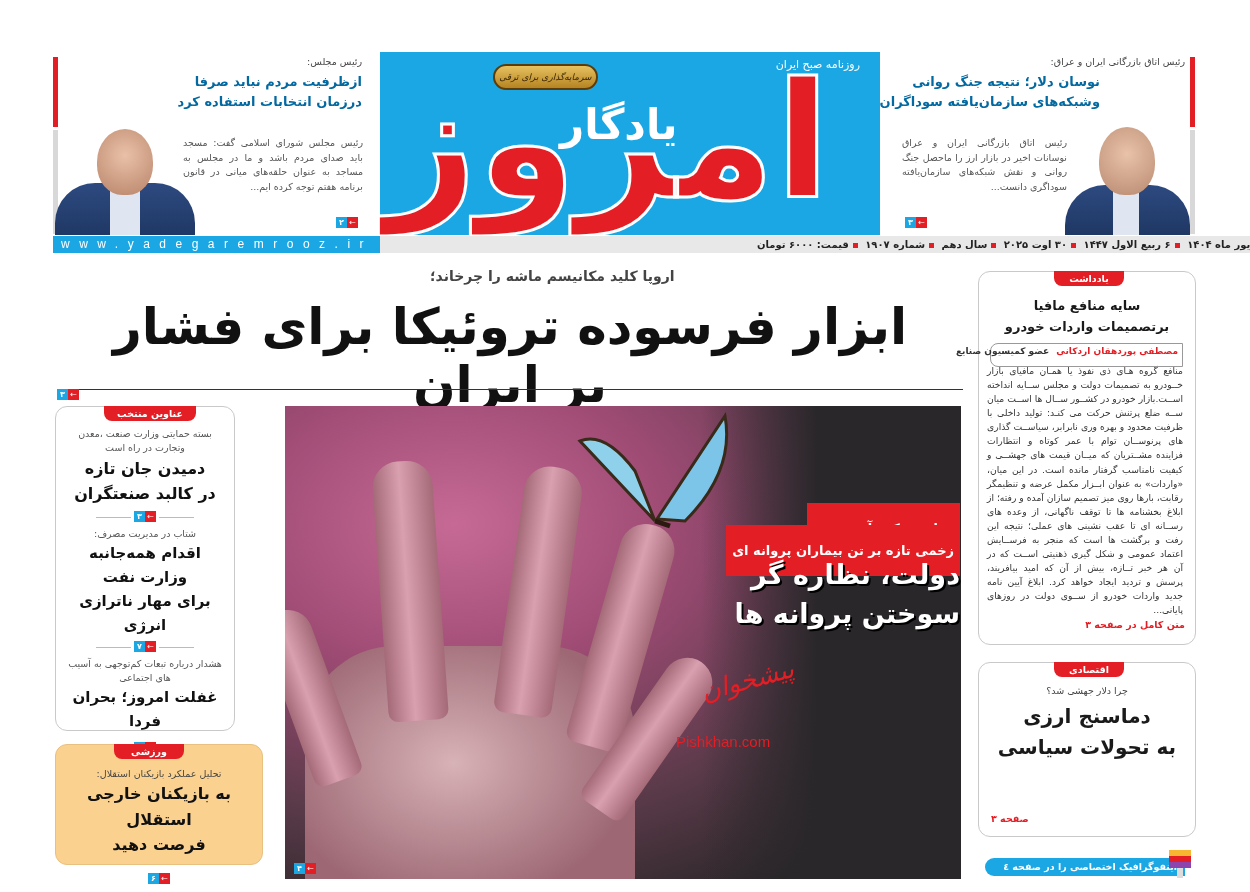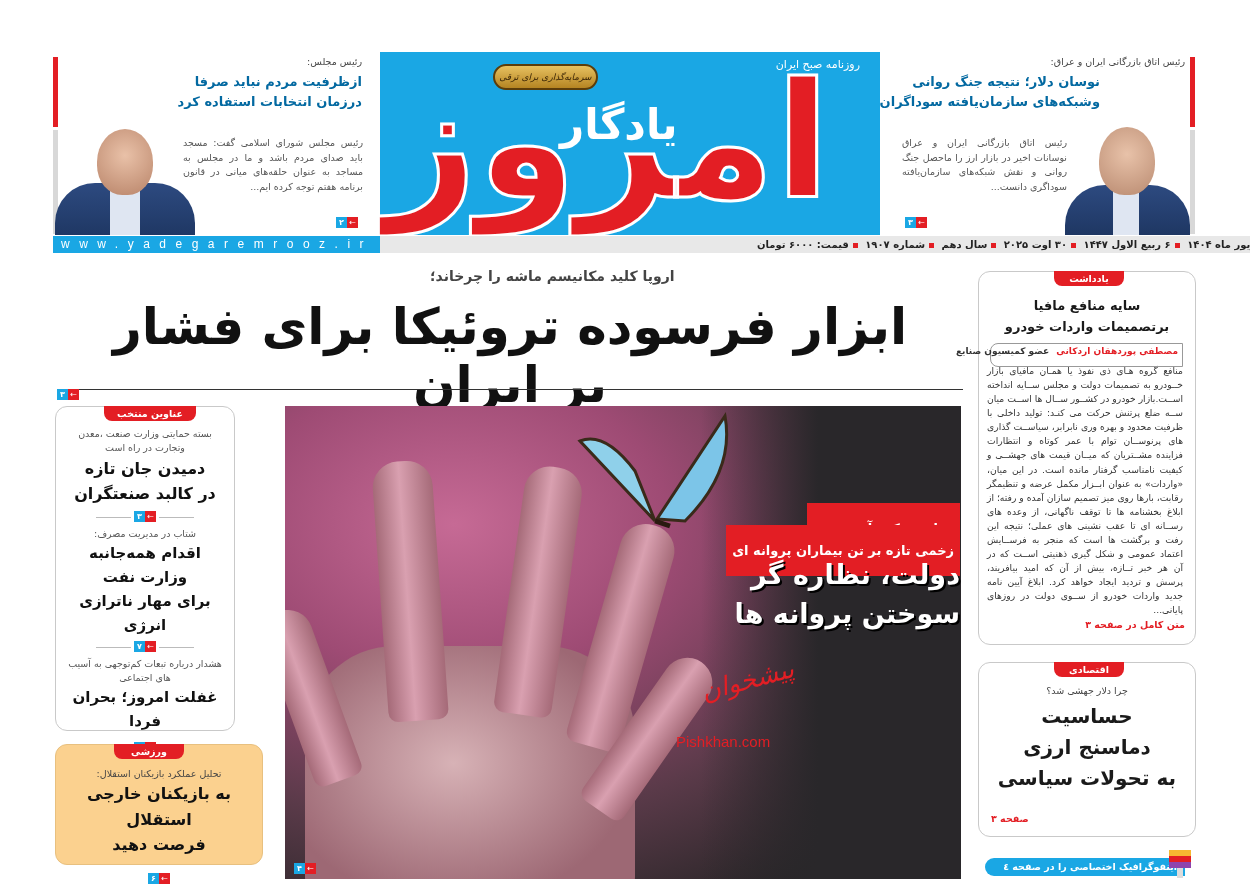--- a/index.html
+++ b/index.html
@@ -242,21 +242,20 @@
 </div>
 <div class="byline">
   <span style="color:#e31e24;">مصطفی پوردهقان اردکانی</span>
   <span style="color:#333; margin-right:4px;">عضو کمیسیون صنایع</span>
 </div>
 
 <div class="card" style="left:978px; top:662px; width:218px; height:175px;">
   <div class="tab" style="left:75px; top:-1px; width:70px;">اقتصادی</div>
   <div style="position:absolute; top:22px; left:0; right:0; text-align:center; font-size:9.5px; color:#444;">چرا دلار جهشی شد؟</div>
   <div style="position:absolute; top:38px; left:0; right:0; text-align:center; font-size:20px; font-weight:900; line-height:1.55;">
-    <div>حساسیت</div>
     <div>دماسنج ارزی</div>
     <div>به تحولات سیاسی</div>
   </div>
   <div style="position:absolute; bottom:12px; left:12px; font-size:9.5px; font-weight:bold; color:#e31e24;">صفحه ۳</div>
 </div>
 
 <div class="infobar">اینفوگرافیک اختصاصی را در صفحه ٤ ببینید</div>
 <svg class="abs" style="left:1165px; top:848px;" width="30" height="34" viewBox="0 0 30 34">
   <rect x="4" y="2" width="22" height="6" fill="#f7b731"></rect>
   <rect x="4" y="8" width="22" height="6" fill="#e31e24"></rect>

